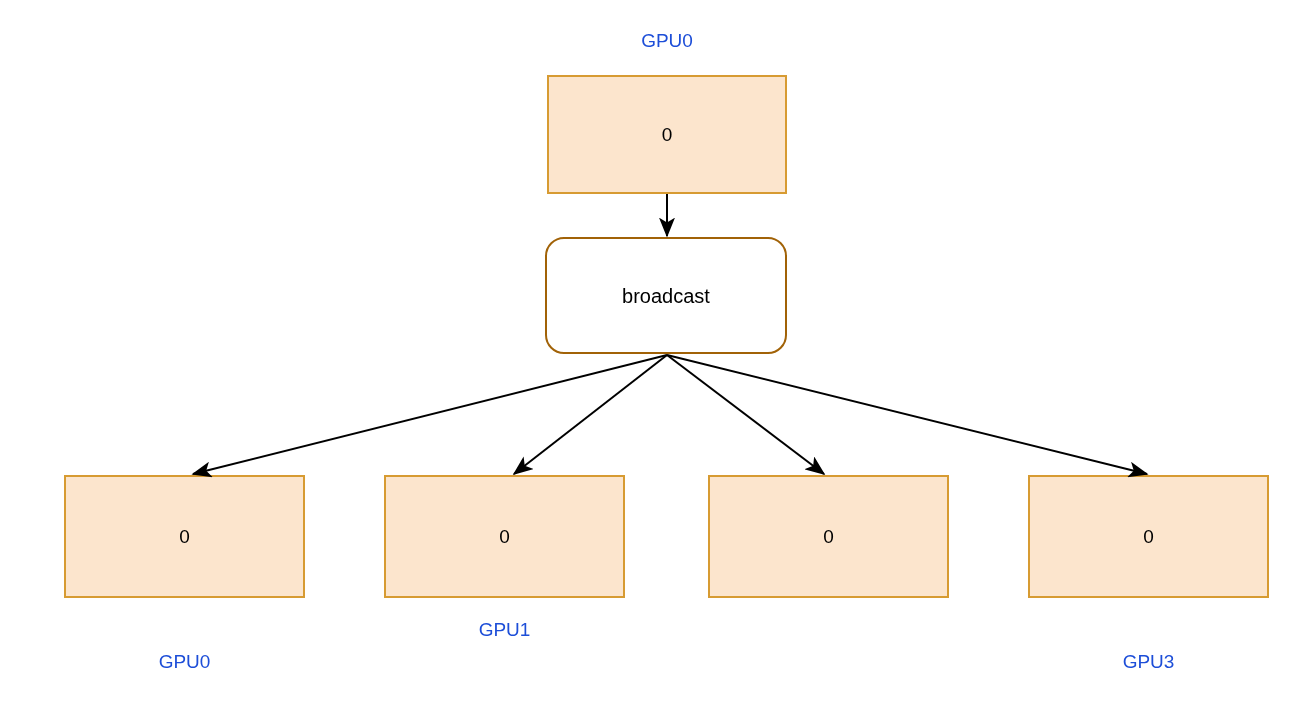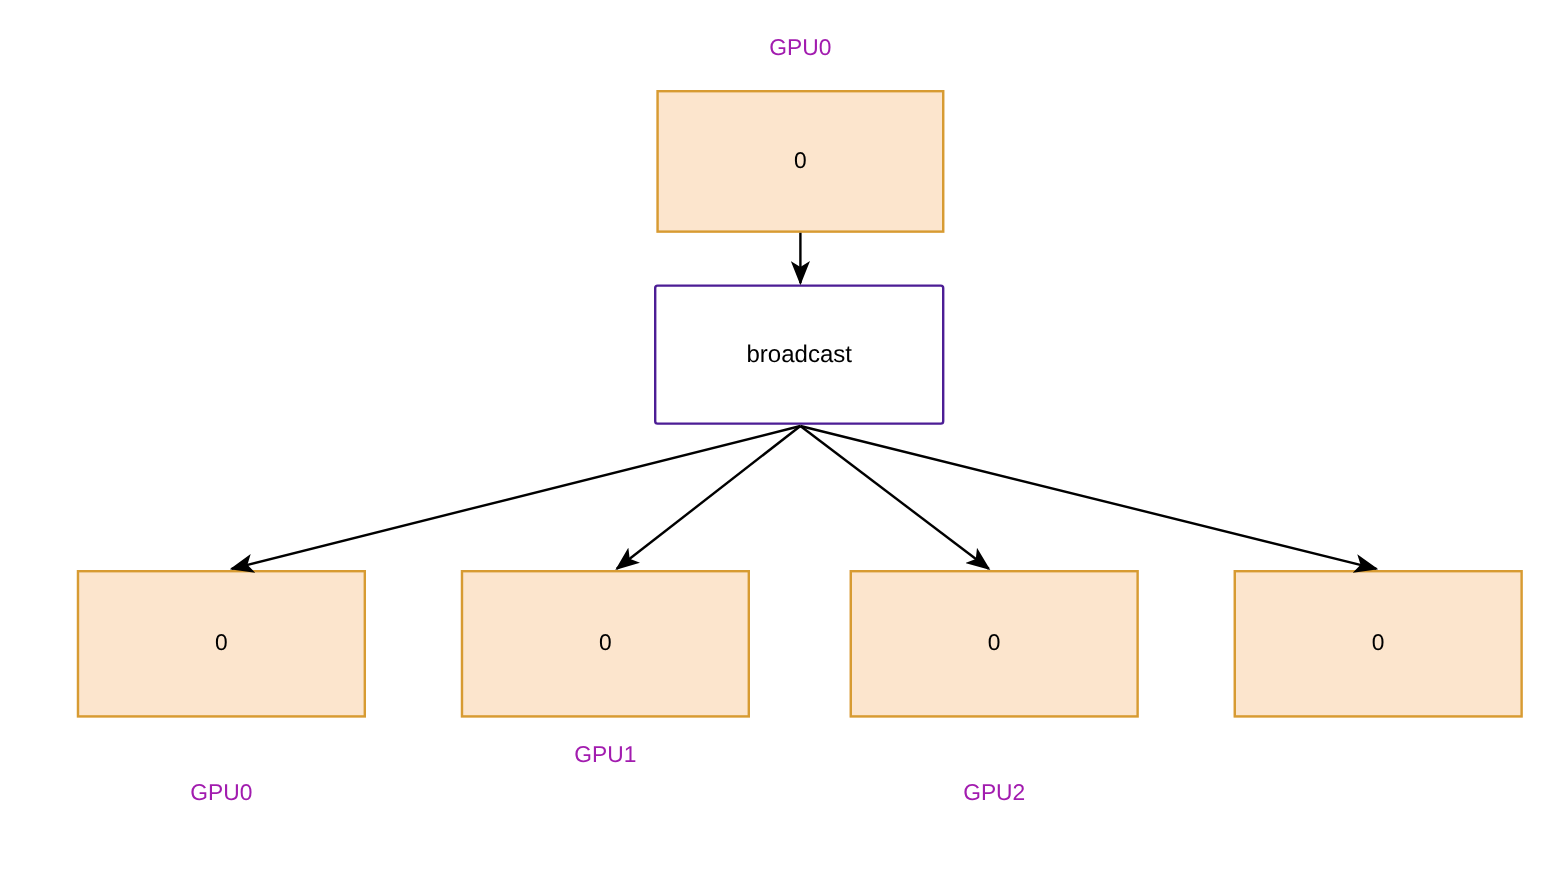--- a/index.html
+++ b/index.html
@@ -37,32 +37,32 @@
     background: #fce5cd;
     border: 2px solid #d79b32;
   }
   .gpu-box .value {
     font-size: 19px;
     color: #000000;
     line-height: 1;
   }
   .op-box {
     background: #ffffff;
-    border: 2px solid #4c1d95;
-    border-radius: 3px;
+    border: 2px solid #a16207;
+    border-radius: 19px;
   }
   .op-box .op-label {
     font-size: 20px;
     color: #000000;
     line-height: 1;
   }
   .caption {
     position: absolute;
     font-size: 19px;
-    color: #a21caf;
+    color: #1d4ed8;
     text-align: center;
     line-height: 1;
     white-space: nowrap;
   }
 </style>
 </head>
 <body>
 
 <div id="canvas">
 
@@ -82,25 +82,25 @@
   <div class="caption" style="left:64px; top:652px; width:241px;">GPU0</div>
 
   <div class="node gpu-box" style="left:384px; top:475px; width:241px; height:123px;">
     <span class="value">0</span>
   </div>
   <div class="caption" style="left:384px; top:620px; width:241px;">GPU1</div>
 
   <div class="node gpu-box" style="left:708px; top:475px; width:241px; height:123px;">
     <span class="value">0</span>
   </div>
-  <div class="caption" style="left:708px; top:652px; width:241px;">GPU2</div>
 
   <div class="node gpu-box" style="left:1028px; top:475px; width:241px; height:123px;">
     <span class="value">0</span>
   </div>
+  <div class="caption" style="left:1028px; top:652px; width:241px;">GPU3</div>
 
   <svg class="edge-layer" viewBox="0 0 1306 728" xmlns="http://www.w3.org/2000/svg">
     <defs>
       <marker id="arrowhead" markerWidth="10" markerHeight="8" refX="9.2" refY="4" orient="auto" markerUnits="strokeWidth">
         <path d="M0,0 L10,4 L0,8 L2.4,4 z" fill="#000000"></path>
       </marker>
     </defs>
 
     <line x1="667" y1="194" x2="667" y2="236" stroke="#000000" stroke-width="2" marker-end="url(#arrowhead)"></line>
 

